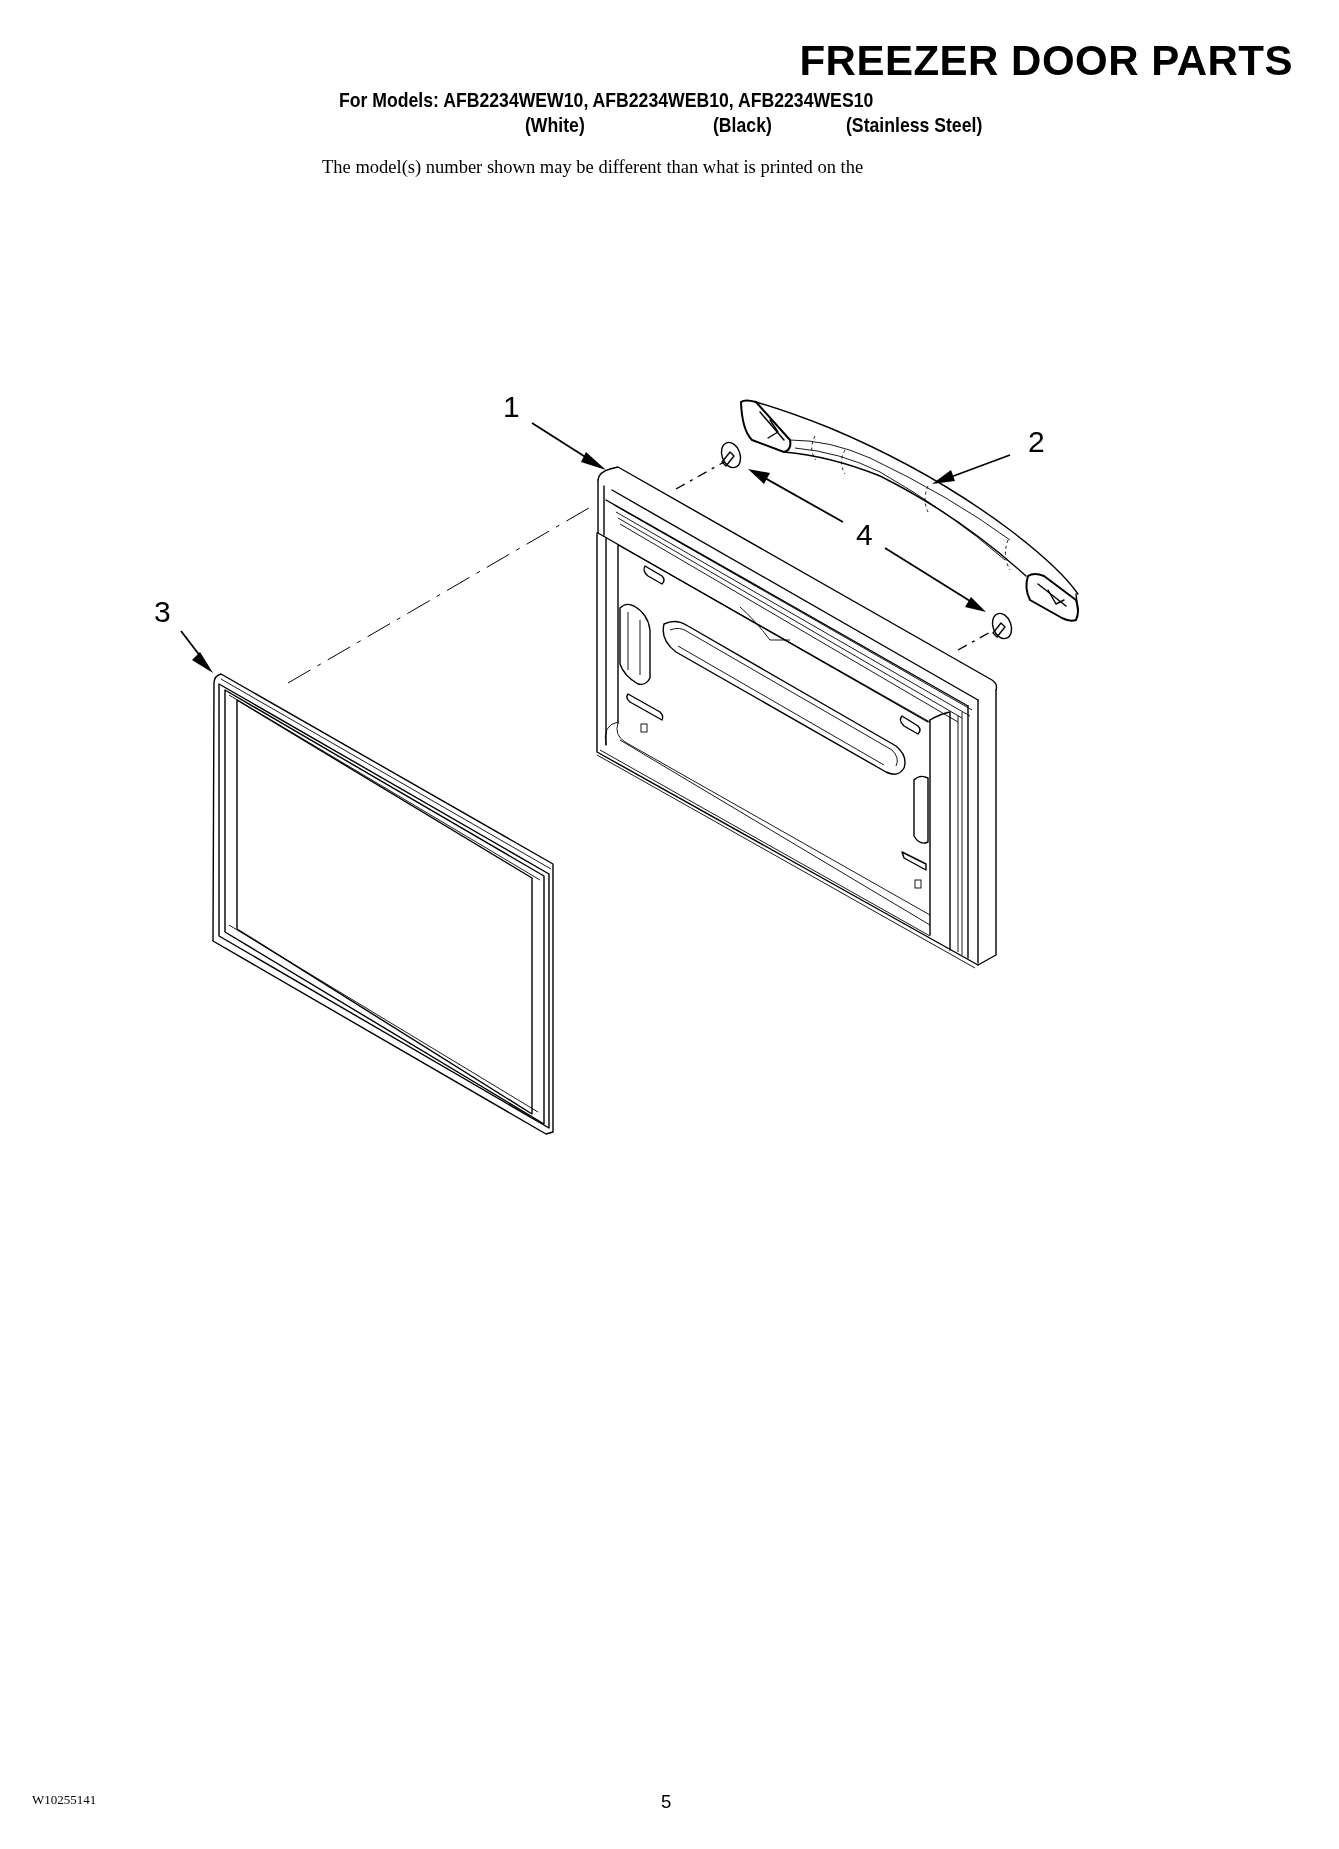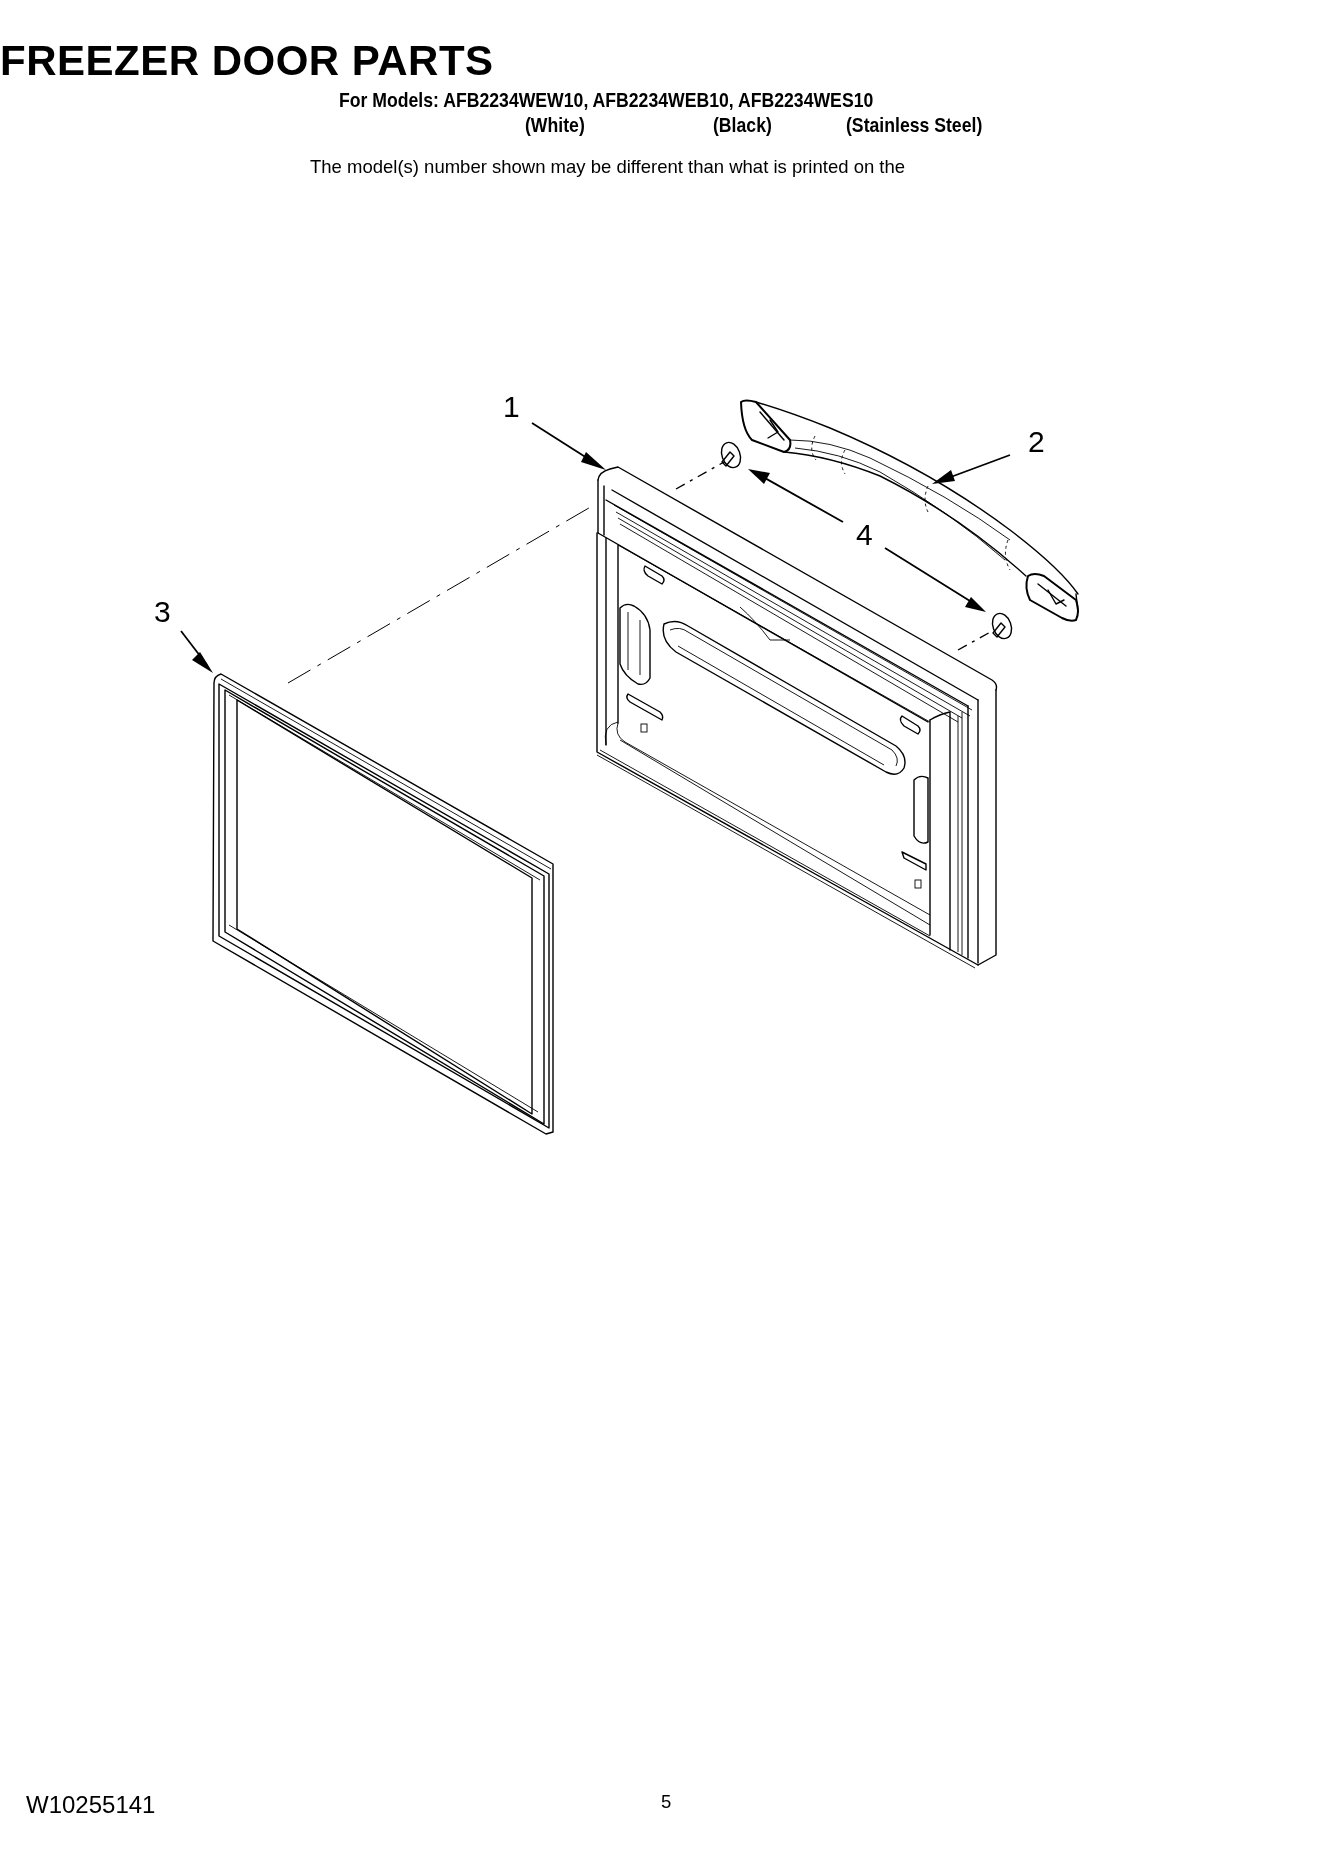--- a/index.html
+++ b/index.html
@@ -1,37 +1,37 @@
 <!DOCTYPE html>
 <html><head>
 <meta charset="utf-8">
 <style>
   html, body { margin: 0; padding: 0; background: #ffffff; }
   body { width: 1339px; height: 1849px; position: relative; overflow: hidden; color: #000; }
   .abs { position: absolute; white-space: nowrap; }
   .title {
-    left: 0; width: 1293px; top: 40px; text-align: left;
+    left: 0; width: 1293px; top: 40px; text-align: right;
     font-family: "Liberation Sans", "DejaVu Sans", sans-serif;
     font-weight: bold; font-size: 42px; letter-spacing: 0.5px; line-height: 1;
   }
   .cond {
     font-family: "Liberation Sans", "DejaVu Sans", sans-serif;
     font-weight: bold; font-size: 21px; line-height: 1;
     transform: scaleX(0.84); transform-origin: left top;
   }
   .disclaimer {
-    left: 310px; top: 156px;
-    font-family: Liberation Sans, sans-serif;
+    left: 322px; top: 156px;
+    font-family: Liberation Serif, serif;
     font-size: 18.5px; line-height: 22.5px; text-align: center;
   }
   .disclaimer div { white-space: nowrap; }
   .footer-doc {
-    left: 26px; top: 1793px;
-    font-family: Liberation Sans, sans-serif;
-    font-size: 24px; line-height: 1;
+    left: 32px; top: 1793px;
+    font-family: Liberation Serif, serif;
+    font-size: 13px; line-height: 1;
   }
   .footer-page {
     left: 661px; top: 1793px;
     font-family: "Liberation Sans", "DejaVu Sans", sans-serif;
     font-size: 18.5px; line-height: 1;
   }
   .callout {
     font-family: "Liberation Sans", "DejaVu Sans", sans-serif;
     font-size: 30px; line-height: 1;
   }

